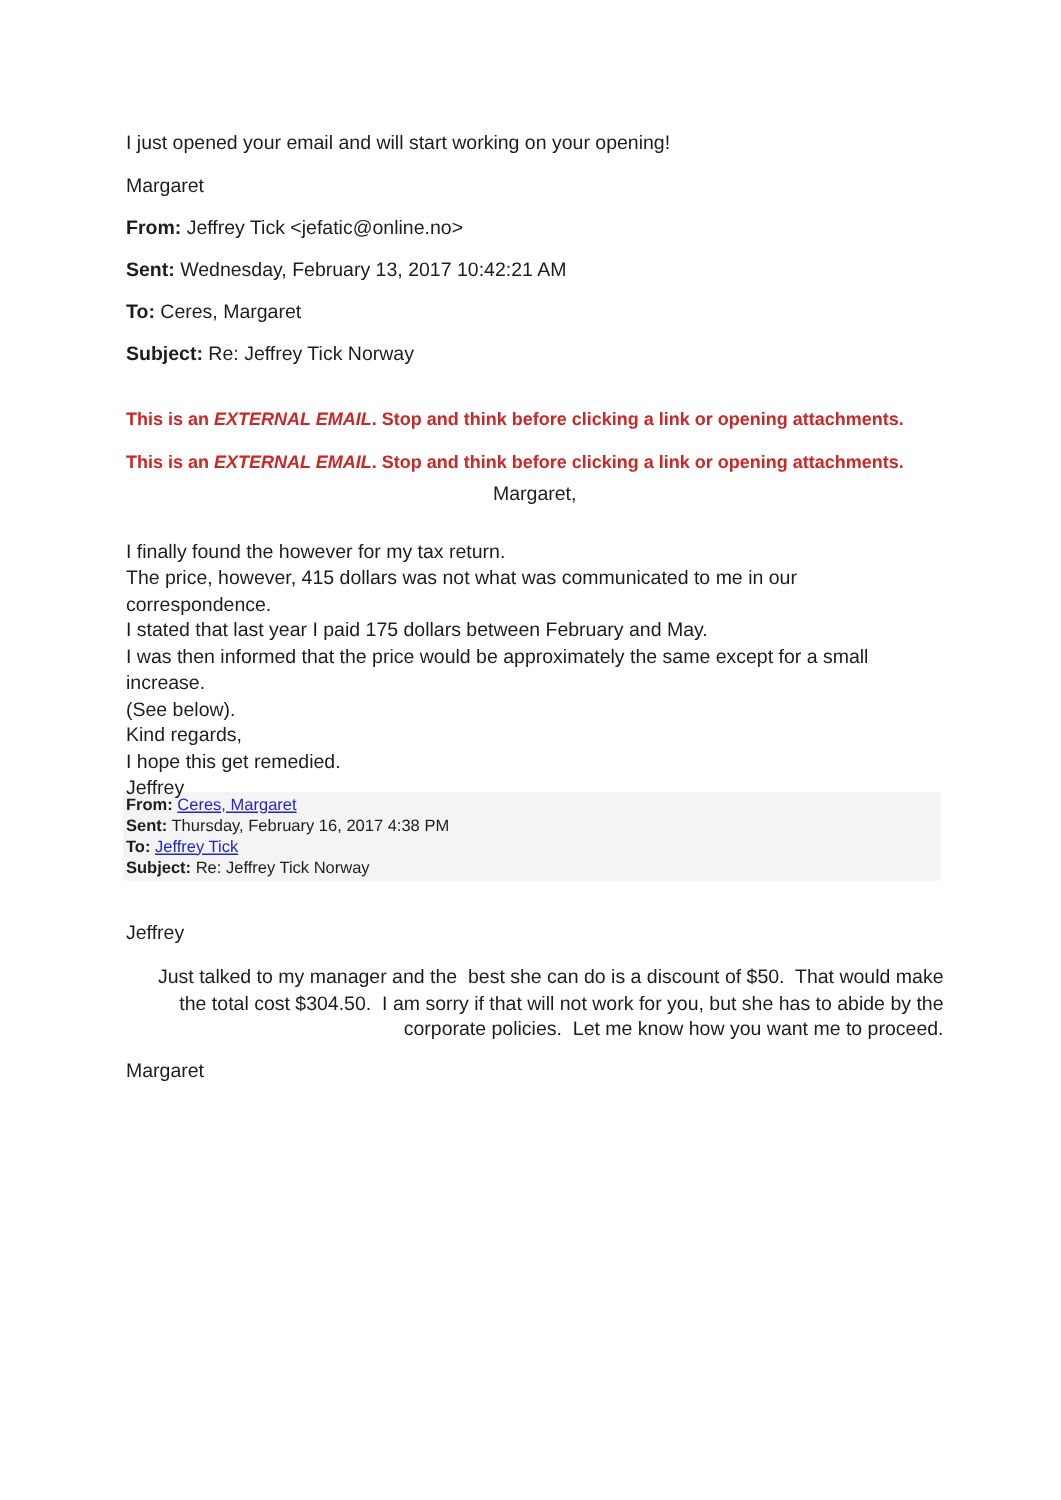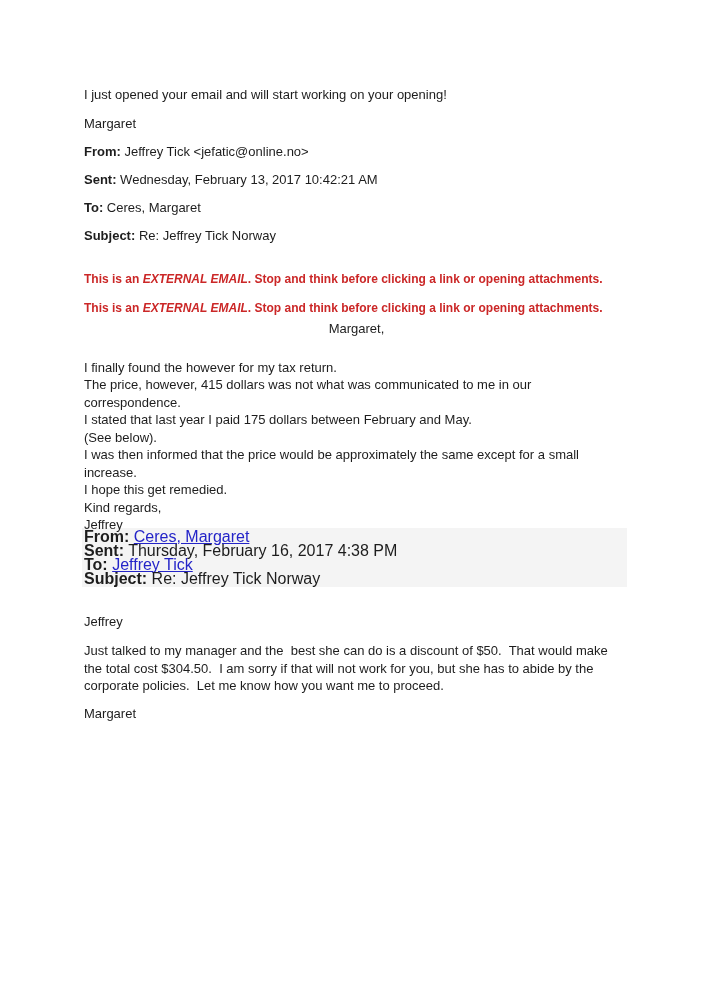--- a/index.html
+++ b/index.html
@@ -22,26 +22,26 @@
   }
   .warning .em { font-style:italic; }
   .w1 { margin-top:27px; }
   .w2 { margin-top:11px; }
   .greet2 { margin-top:3px;text-align:center; }
   .body2 { margin-top:21px; }
   .hdr2 {
     margin-top:-6px; margin-left:-2px;
     background:var(--header_block_bg, #f4f4f4);
     width:543px; padding:2px 0 1px 2px;
-    font-size:16px; line-height:14px;
+    font-size:11px; line-height:14px;
   }
   .hdr2 .hrow { line-height:14px; }
   .link { color:var(--link_blue, #2424c8); text-decoration:underline; cursor:pointer; }
   .greet3 { margin-top:26px; }
-  .para3 { margin-top:12px; }
+  .para3 { margin-top:12px;text-align:right; }
   .sig3 { margin-top:10px; }
 </style>
 </head>
 <body>
 
 <div class="doc">
 
   <div class="line">I just opened your email and will start working on your opening!</div>
   <div class="line sig1">Margaret</div>
 
@@ -55,24 +55,24 @@
   <div class="warning w1"><span>This is an </span><span class="em">EXTERNAL EMAIL</span><span>. Stop and think before clicking a link or opening attachments.</span></div>
 
   <div class="warning w2"><span>This is an </span><span class="em">EXTERNAL EMAIL</span><span>. Stop and think before clicking a link or opening attachments.</span></div>
 
   <div class="line greet2">Margaret,</div>
 
   <div class="body2">
     <div class="line">I finally found the however for my tax return.</div>
     <div class="line">The price, however, 415 dollars was not what was communicated to me in our correspondence.</div>
     <div class="line">I stated that last year I paid 175 dollars between February and May.</div>
+    <div class="line">I was then informed that the price would be approximately the same except for a small increase.</div>
     <div class="line">(See below).</div>
-    <div class="line">I was then informed that the price would be approximately the same except for a small increase.</div>
+    <div class="line">Kind regards,</div>
     <div class="line">I hope this get remedied.</div>
-    <div class="line">Kind regards,</div>
     <div class="line">Jeffrey</div>
   </div>
 
   <div class="hdr2">
     <div class="hrow"><span class="lbl">From:</span> <span class="link">Ceres, Margaret</span></div>
     <div class="hrow"><span class="lbl">Sent:</span><span class="prewrap"> Thursday, February 16, 2017 4:38 PM</span></div>
     <div class="hrow"><span class="lbl">To:</span> <span class="link">Jeffrey Tick</span></div>
     <div class="hrow"><span class="lbl">Subject:</span><span class="prewrap"> Re: Jeffrey Tick Norway</span></div>
   </div>
 

